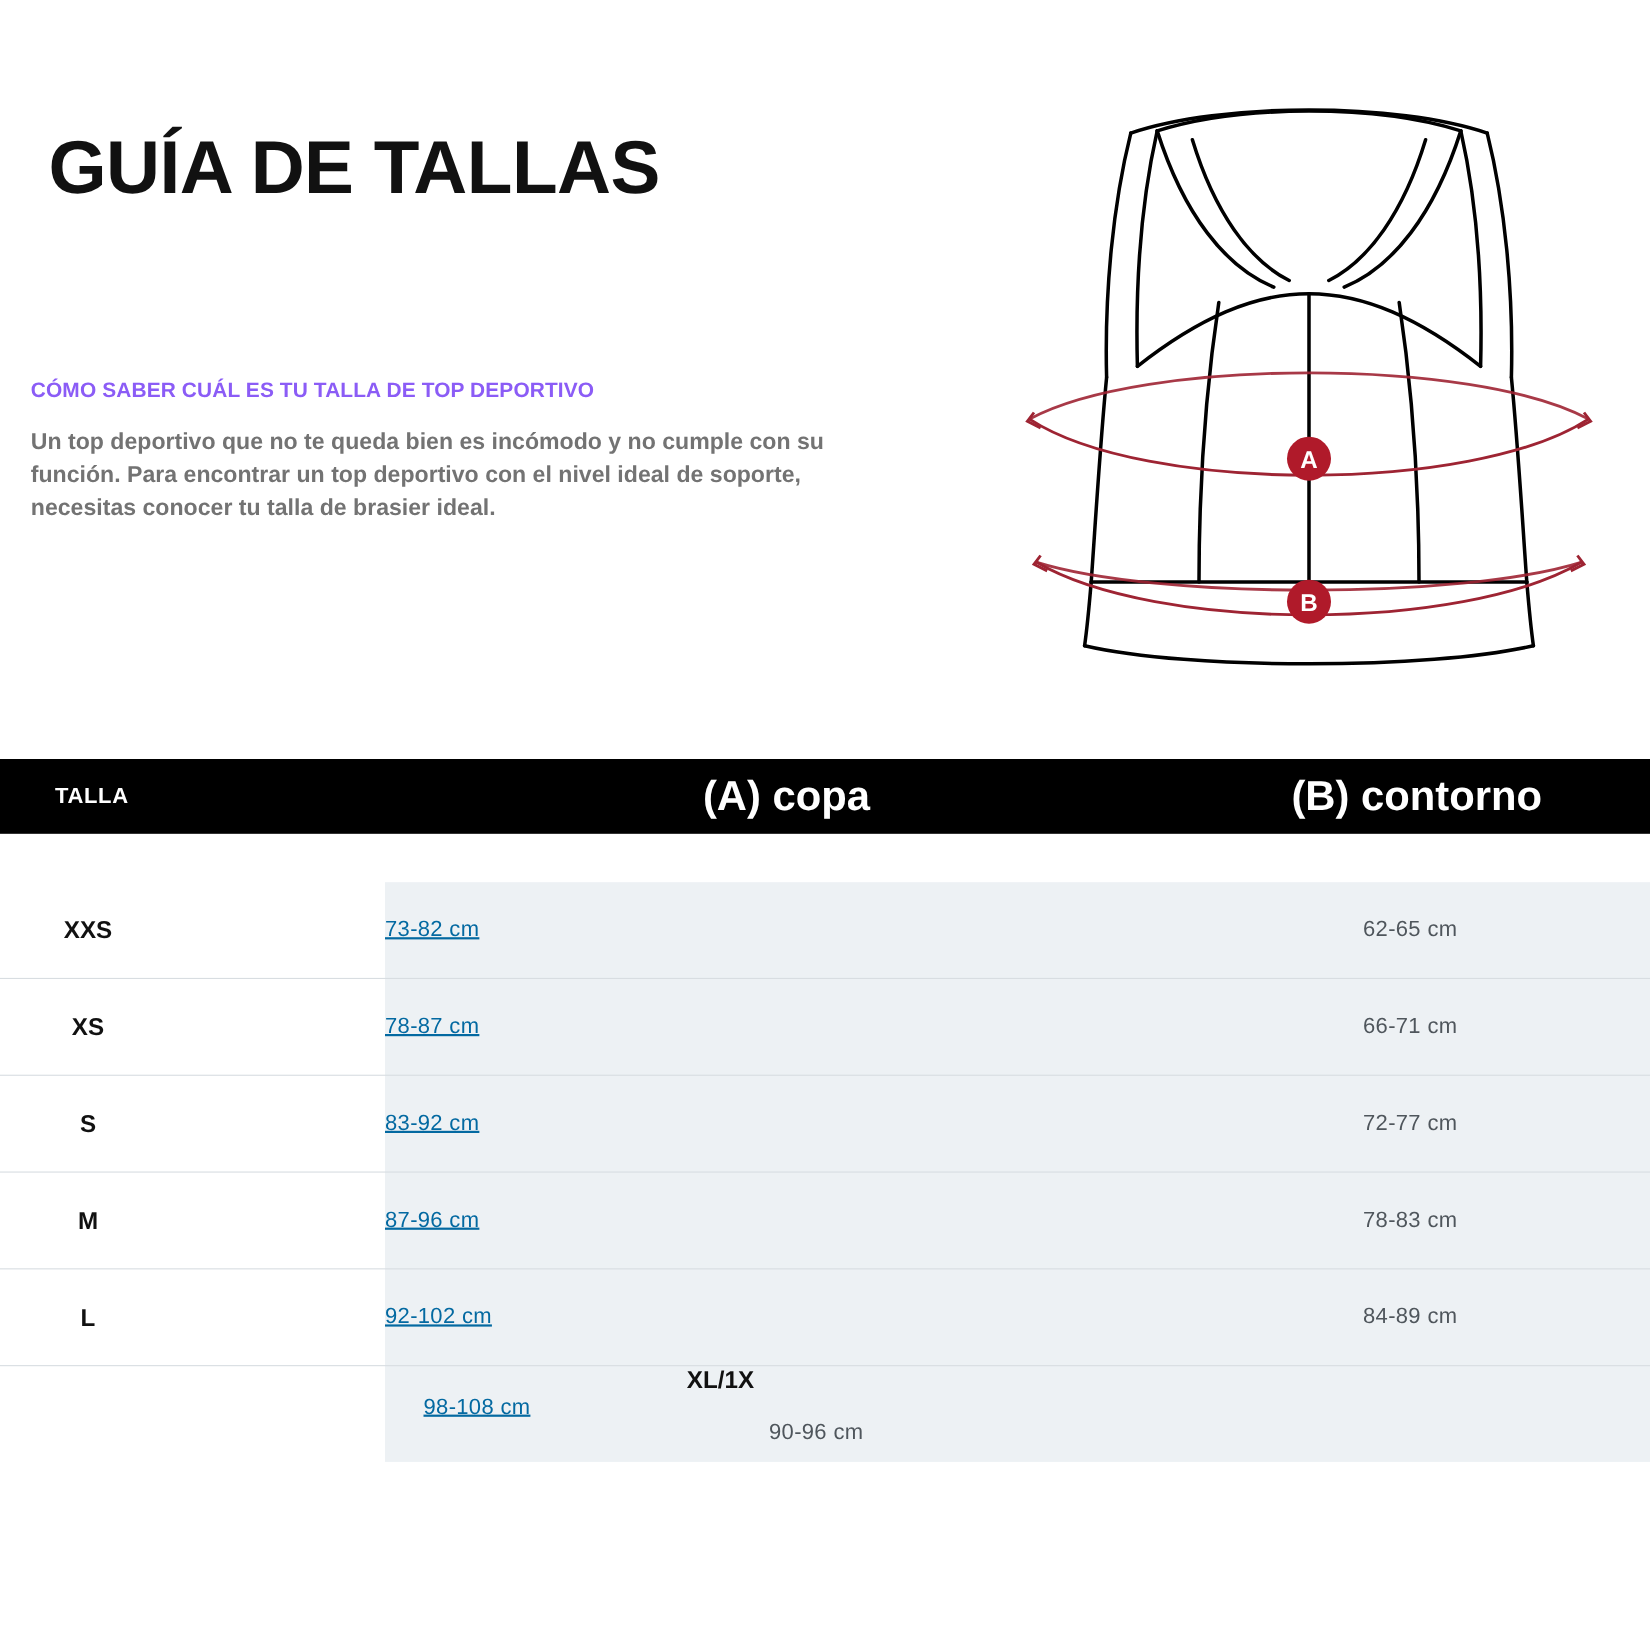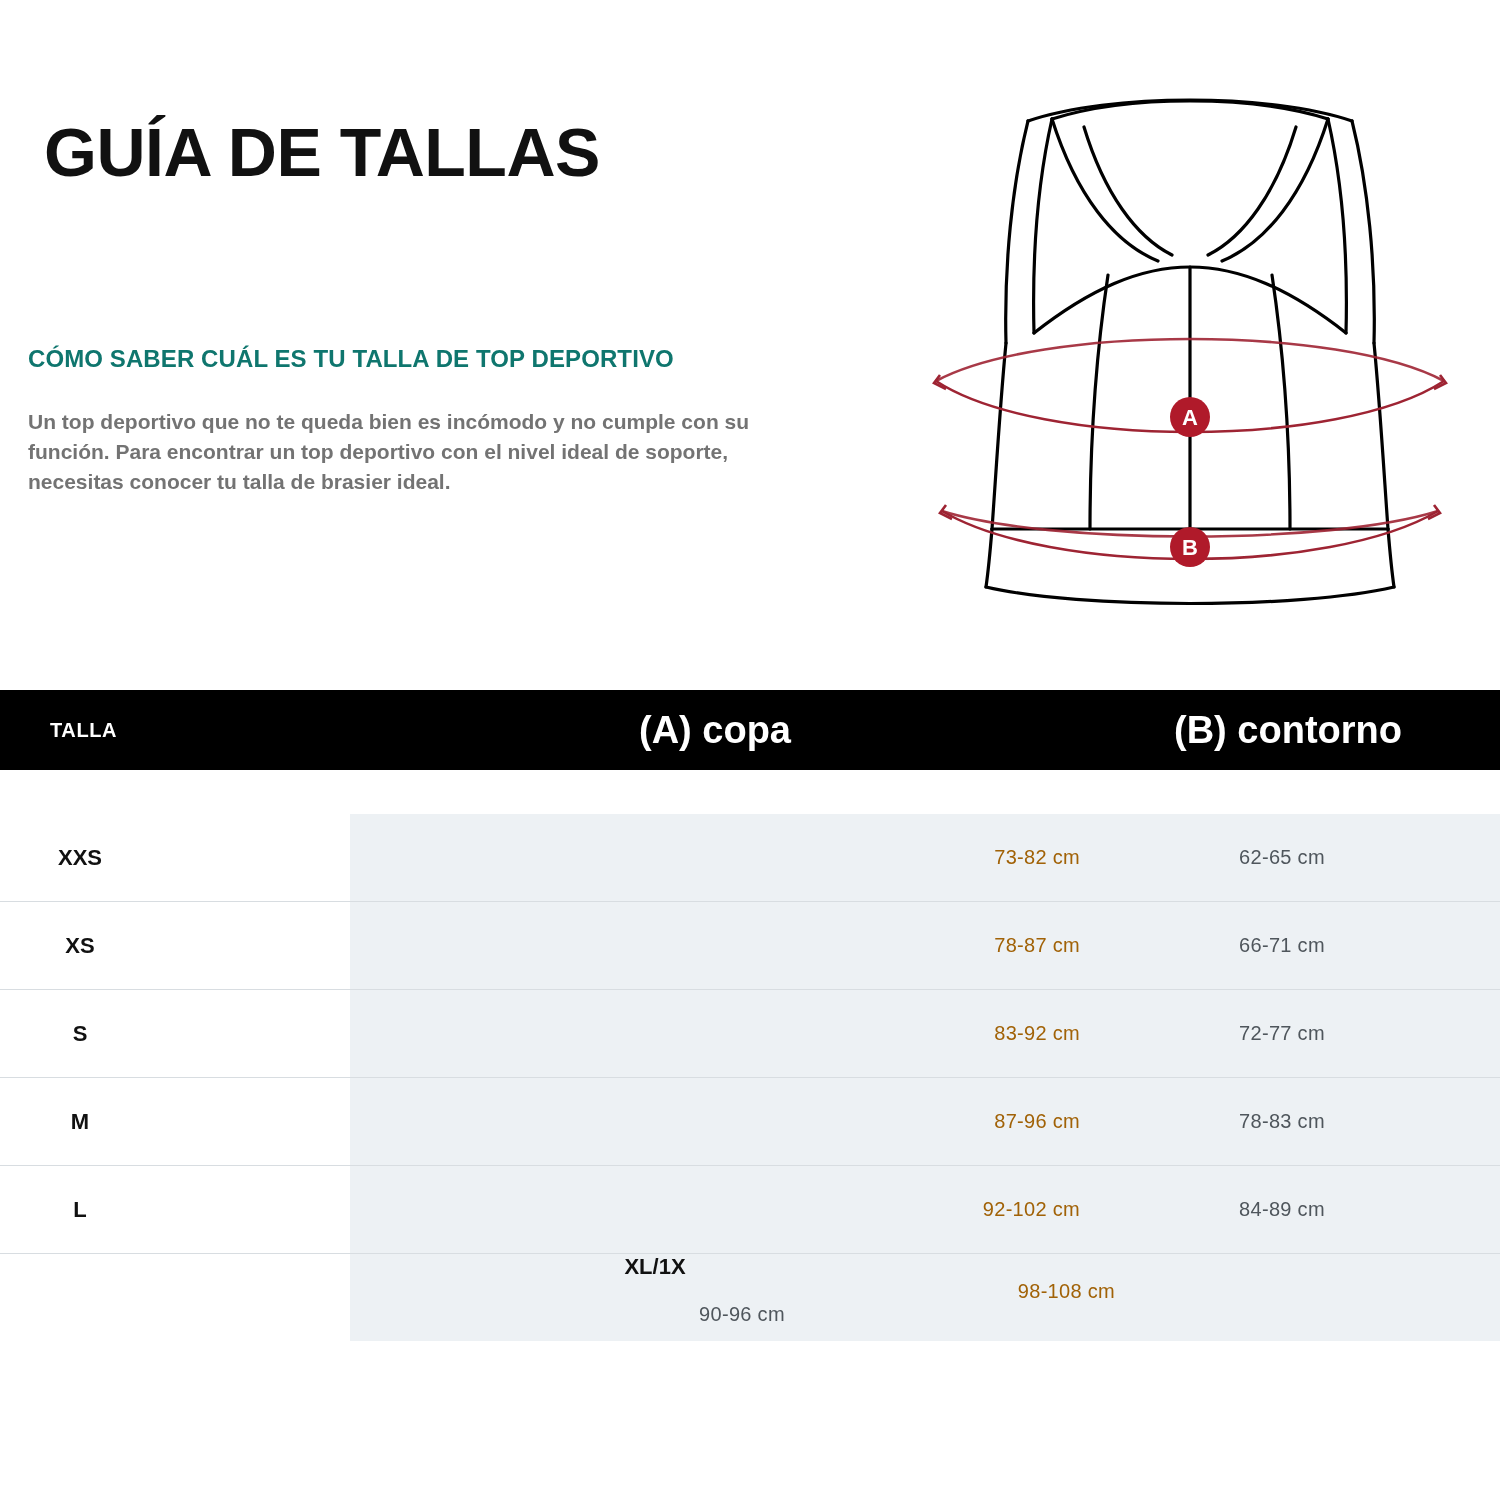--- a/index.html
+++ b/index.html
@@ -35,25 +35,25 @@
   }
 
   .intro-block {
     position: absolute;
     left: 28px;
     top: 345px;
     width: 790px;
   }
 
   .intro-heading {
-    font-size: 24px;
+    font-size: 19px;
     font-weight: 700;
     letter-spacing: 0.1px;
-    color: #0f766e;
-    margin-bottom: 34px;
+    color: #8b5cf6;
+    margin-bottom: 20px;
   }
 
   .intro-body {
     font-size: 21px;
     font-weight: 700;
     line-height: 1.42;
     color: #737373;
   }
 
   
@@ -68,21 +68,21 @@
   
   .size-table {
     position: absolute;
     left: 0;
     top: 690px;
     width: 1500px;
   }
 
   .table-head {
     background: #000000;
-    height: 80px;
+    height: 68px;
     display: flex;
     align-items: center;
     color: #ffffff;
   }
   .th-talla {
     width: 350px;
     padding-left: 50px;
     box-sizing: border-box;
     font-size: 20px;
     font-weight: 700;
@@ -129,24 +129,25 @@
     width: 350px;
     text-align: center;
     font-size: 22px;
     font-weight: 700;
     color: #111111;
     padding-right: 190px;
     box-sizing: border-box;
   }
   .cell-copa {
     width: 730px;
-    text-align: right;
+    text-align: left;
     font-size: 20px;
-    color: #a16207;
+    color: #0369a1;
     letter-spacing: 0.3px;
+    text-decoration: underline;
   }
   .cell-contorno {
     flex: 1;
     text-align: center;
     font-size: 20px;
     color: #4f565c;
     letter-spacing: 0.3px;
     padding-right: 16px;
   }
 

